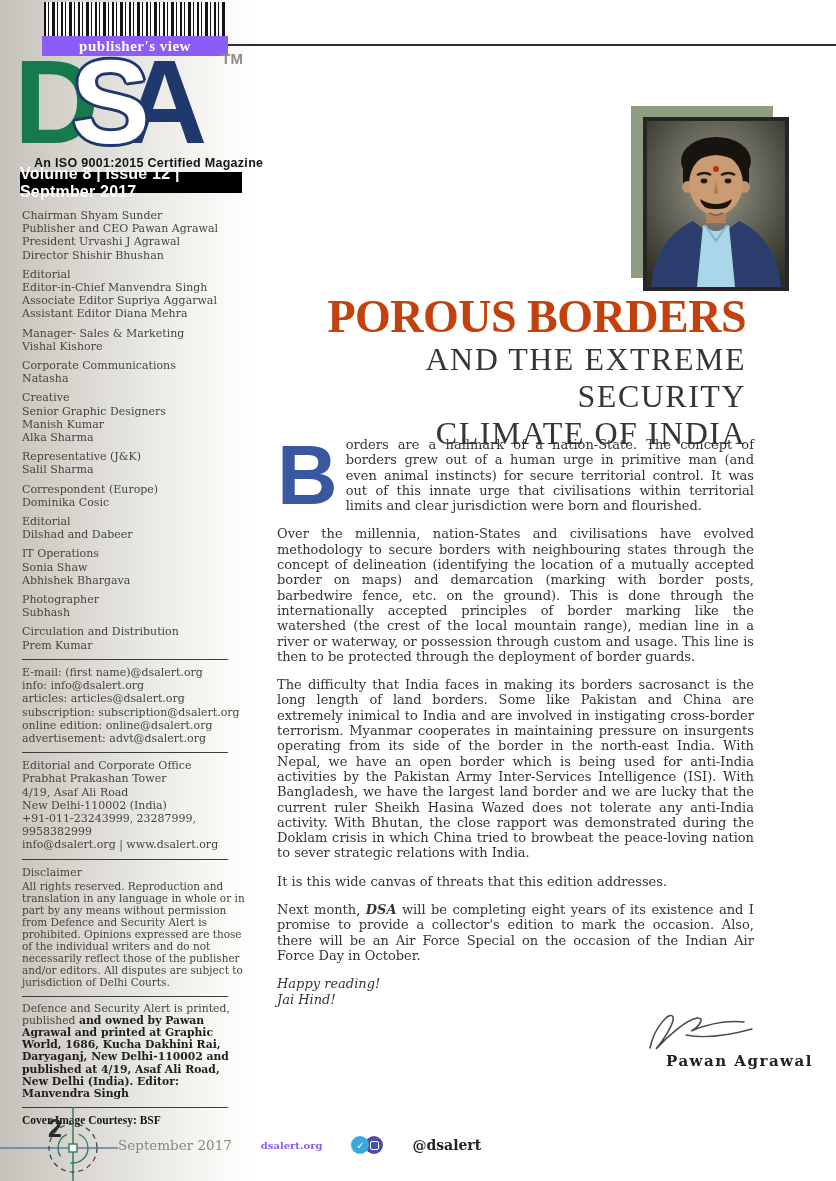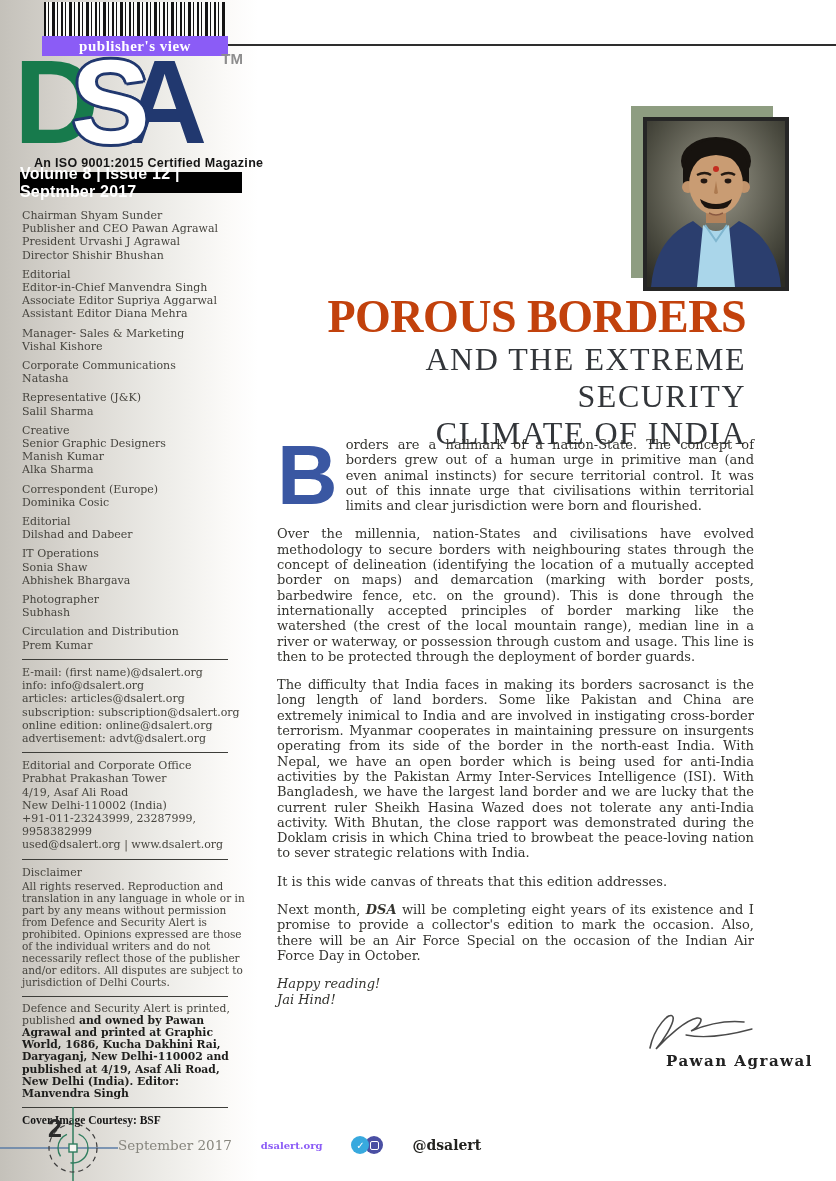--- a/index.html
+++ b/index.html
@@ -122,28 +122,28 @@
         </div>
         <div class="mast-group">
           <div class="line">Manager- Sales &amp; Marketing</div>
           <div class="line">Vishal Kishore</div>
         </div>
         <div class="mast-group">
           <div class="line">Corporate Communications</div>
           <div class="line">Natasha</div>
         </div>
         <div class="mast-group">
-          <div class="line">Representative (J&amp;K)</div>
-          <div class="line">Salil Sharma</div>
-        </div>
-        <div class="mast-group">
           <div class="line">Creative</div>
           <div class="line">Senior Graphic Designers</div>
           <div class="line">Manish Kumar</div>
           <div class="line">Alka Sharma</div>
+        </div>
+        <div class="mast-group">
+          <div class="line">Representative (J&amp;K)</div>
+          <div class="line">Salil Sharma</div>
         </div>
         <div class="mast-group">
           <div class="line">Correspondent (Europe)</div>
           <div class="line">Dominika Cosic</div>
         </div>
         <div class="mast-group">
           <div class="line">Editorial</div>
           <div class="line">Dilshad and Dabeer</div>
         </div>
         <div class="mast-group">
@@ -169,21 +169,21 @@
         <div class="line">online edition: online@dsalert.org</div>
         <div class="line">advertisement: advt@dsalert.org</div>
       </div>
     <div class="rule"></div>
     <div>
         <div class="line">Editorial and Corporate Office</div>
         <div class="line">Prabhat Prakashan Tower</div>
         <div class="line">4/19, Asaf Ali Road</div>
         <div class="line">New Delhi-110002 (India)</div>
         <div class="line">+91-011-23243999, 23287999, 9958382999</div>
-        <div class="line">used@dsalert.org | www.dsalert.org</div>
+        <div class="line">info@dsalert.org | www.dsalert.org</div>
       </div>
     <div class="rule"></div>
     <div class="disc-title">Disclaimer</div>
     <div class="disc-body">All rights reserved. Reproduction and translation in any language in whole or in part by any means without permission from Defence and Security Alert is prohibited. Opinions expressed are those of the individual writers and do not necessarily reflect those of the publisher and/or editors. All disputes are subject to jurisdiction of Delhi Courts.</div>
     <div class="rule"></div>
     <div class="print-notice"><span>Defence and Security Alert is printed, published </span><b>and owned by Pawan Agrawal and printed at Graphic World, 1686, Kucha Dakhini Rai, Daryaganj, New Delhi-110002 and published at 4/19, Asaf Ali Road, New Delhi (India). Editor: Manvendra Singh</b></div>
     <div class="rule"></div>
     <div class="cover-credit">Cover Image Courtesy: BSF</div>
   </div>
 

